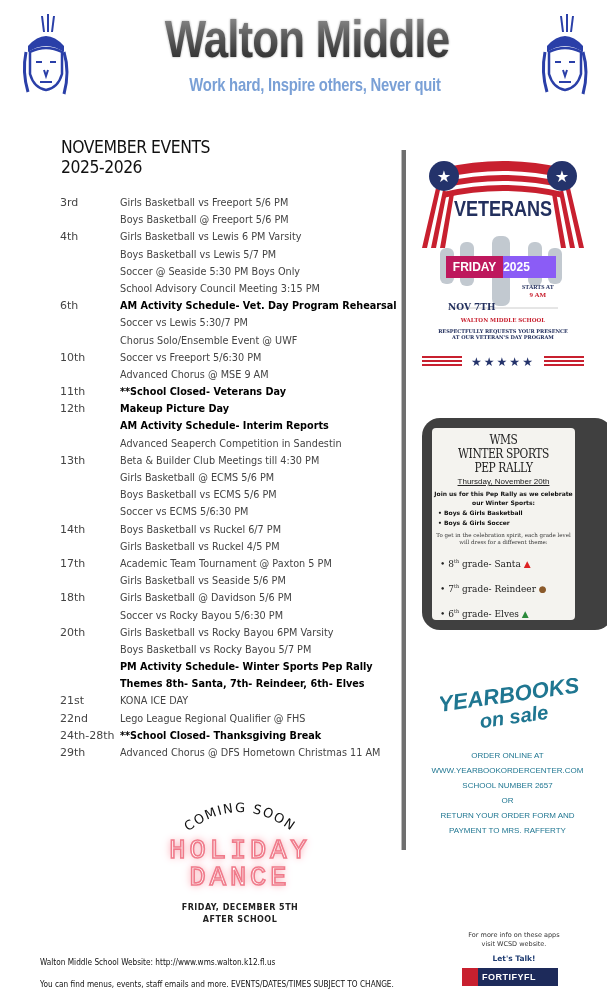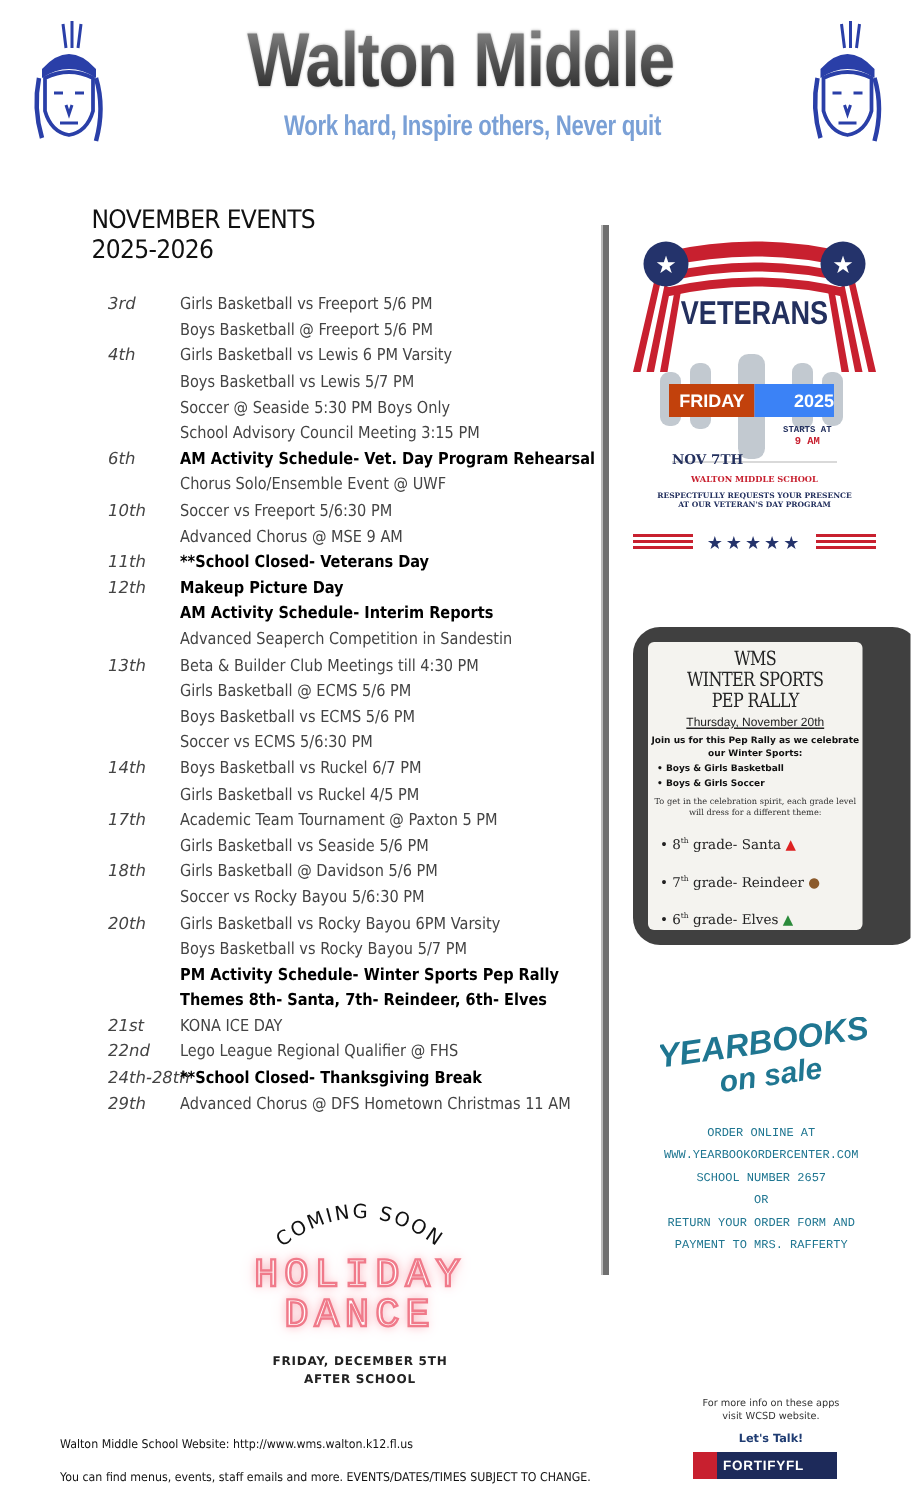--- a/index.html
+++ b/index.html
@@ -30,21 +30,21 @@
   .events-heading {
     position: absolute; left: 61px; top: 137px;
     font-family: "DejaVu Sans", sans-serif; font-size: 17px; line-height: 20px; color: #111;
     letter-spacing: -0.5px; transform: scaleX(0.92); transform-origin: left;
   }
   .events { position: absolute; left: 60px; top: 194px; width: 340px; }
   .ev {
     position: relative; height: 17.2px; font-family: "DejaVu Sans", sans-serif;
     font-size: 11px; line-height: 17px; white-space: nowrap; color: #444;
   }
-  .ev .date { position: absolute; left: 12px; width: 60px; color: #444; font-style: italic; }
+  .ev .date { position: absolute; left: 0; width: 60px; color: #444; }
   .ev .text { position: absolute; left: 60px; transform: scaleX(0.88); transform-origin: left; }
   .ev.bold .text { color: #000; font-weight: bold; }
 
   
   .divider { position: absolute; left: 401px; top: 150px; width: 5px; height: 700px; background: #6f6f6f; border-left: 1px solid #bbb; }
 
   
   .coming-soon { position: absolute; left: 150px; top: 790px; width: 180px; height: 50px; }
   .holiday {
     position: absolute; left: 150px; top: 838px; width: 180px; text-align: center;
@@ -61,43 +61,43 @@
   .footer div { margin-bottom: 10px; transform: scaleX(0.92); transform-origin: left; white-space: nowrap; }
 
   
   .vet { position: absolute; left: 418px; top: 148px; width: 170px; height: 230px; }
   .vet-title {
     position: absolute; left: 0; top: 48px; width: 170px; text-align: center;
     font-family: "Liberation Sans", sans-serif; font-weight: bold; font-size: 22px; color: #23305e;
     transform: scaleX(0.82);
   }
   .vet-bar { position: absolute; left: 28px; top: 108px; width: 110px; height: 22px; display: flex; }
-  .vet-bar .fri { background: #c2410c; color: #fff; width: 52%; text-align: center; font-size: 12px; line-height: 22px; font-weight: bold; font-family: "Liberation Sans", sans-serif; }
-  .vet-bar .yr { background: #3b82f6; color: #fff; width: 48%; text-align: right; font-size: 12px; line-height: 22px; font-weight: bold; font-family: "Liberation Sans", sans-serif; }
+  .vet-bar .fri { background: #be185d; color: #fff; width: 52%; text-align: center; font-size: 12px; line-height: 22px; font-weight: bold; font-family: "Liberation Sans", sans-serif; }
+  .vet-bar .yr { background: #8b5cf6; color: #fff; width: 48%; text-align: left; font-size: 12px; line-height: 22px; font-weight: bold; font-family: "Liberation Sans", sans-serif; }
   .vet-nov { position: absolute; left: 30px; top: 139px; font-size: 9px; font-weight: bold; color: #23305e; font-family: "DejaVu Serif", serif; margin-top: 15px; }
-  .vet-starts { position: absolute; left: 104px; top: 135px; font-size: 6px; font-weight: bold; color: #23305e; font-family: Liberation Mono, monospace; text-align: center; line-height: 8px; }
+  .vet-starts { position: absolute; left: 104px; top: 135px; font-size: 6px; font-weight: bold; color: #23305e; font-family: Liberation Serif, serif; text-align: center; line-height: 8px; }
   .vet-starts .t { color: #c8202f; font-size: 7px; }
   .vet-school { position: absolute; left: 0; top: 169px; width: 170px; text-align: center; font-size: 5.5px; font-weight: bold; color: #c8202f; font-family: "DejaVu Serif", serif; }
   .vet-req { position: absolute; left: 20px; top: 180px; width: 130px; text-align: center; font-size: 5px; line-height: 6px; font-weight: bold; color: #23305e; font-family: "DejaVu Serif", serif; }
   .vet-stars { position: absolute; left: 0; top: 206px; width: 170px; height: 14px; }
 
   
   .pep { position: absolute; left: 422px; top: 418px; width: 191px; height: 212px; background: #404040; border-radius: 18px; }
   .pep-inner { position: absolute; left: 10px; top: 10px; width: 143px; height: 192px; background: #f4f3ef; border-radius: 4px; }
   .pep-title { position: absolute; left: 0; top: 5px; width: 143px; text-align: center; font-family: "DejaVu Serif", serif; font-size: 13px; line-height: 14px; color: #222; transform: scaleX(0.82); letter-spacing: -0.5px; }
   .pep-date { position: absolute; left: 0; top: 49px; width: 143px; text-align: center; font-family: Liberation Sans, sans-serif; font-size: 8px; text-decoration: underline; color: #222; }
   .pep-join { position: absolute; left: 2px; top: 61px; width: 139px; text-align: center; font-size: 6px; line-height: 9px; font-weight: bold; color: #111; }
   .pep-bullets { position: absolute; left: 6px; top: 80px; font-size: 6px; line-height: 10px; font-weight: bold; color: #111; }
   .pep-spirit { position: absolute; left: 2px; top: 104px; width: 139px; text-align: center; font-family: "DejaVu Serif", serif; font-size: 5.5px; line-height: 7px; color: #333; }
   .pep-grades { position: absolute; left: 8px; top: 122px; font-family: "DejaVu Serif", serif; font-size: 9px; line-height: 22px; color: #222; }
   .pep-grades sup { font-size: 5px; }
 
   
   .yb-title { position: absolute; left: 440px; top: 678px; width: 140px; height: 52px; }
-  .yb-info { position: absolute; left: 410px; top: 748px; width: 195px; text-align: center; font-family: Liberation Mono, monospace; font-size: 8px; line-height: 15px; color: #1f7691; }
+  .yb-info { position: absolute; left: 410px; top: 748px; width: 195px; text-align: center; font-family: Liberation Sans, sans-serif; font-size: 8px; line-height: 15px; color: #1f7691; }
 
   
   .apps-note { position: absolute; left: 425px; top: 931px; width: 178px; text-align: center; font-size: 6.5px; line-height: 9px; color: #333; }
   .apps-talk { position: absolute; left: 425px; top: 954px; width: 178px; text-align: center; font-size: 7.5px; font-weight: bold; color: #1f3c72; }
   .fortify { position: absolute; left: 462px; top: 968px; width: 96px; height: 18px; background: #1d2a5a; display: flex; align-items: center; text-align: center; }
   .fortify .ic { width: 16px; height: 18px; background: #c8202f; }
   .fortify .lbl { color: #fff; font-weight: bold; font-size: 9px; padding-left: 4px; font-family: "Liberation Sans", sans-serif; letter-spacing: 0.5px; }
 </style>
 </head>
 <body>
@@ -151,20 +151,24 @@
       <span class="date"></span>
       <span class="text">Soccer @ Seaside  5:30 PM  Boys Only</span>
     </div>
     <div class="ev">
       <span class="date"></span>
       <span class="text">School Advisory Council Meeting  3:15 PM</span>
     </div>
     <div class="ev bold">
       <span class="date">6th</span>
       <span class="text">AM Activity Schedule- Vet. Day Program Rehearsal</span>
+    </div>
+    <div class="ev">
+      <span class="date"></span>
+      <span class="text">Soccer vs Lewis  5:30/7 PM</span>
     </div>
     <div class="ev">
       <span class="date"></span>
       <span class="text">Chorus Solo/Ensemble Event @ UWF</span>
     </div>
     <div class="ev">
       <span class="date">10th</span>
       <span class="text">Soccer vs Freeport  5/6:30 PM</span>
     </div>
     <div class="ev">

